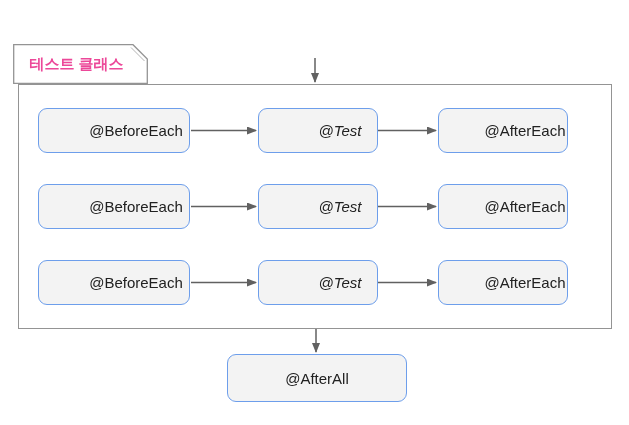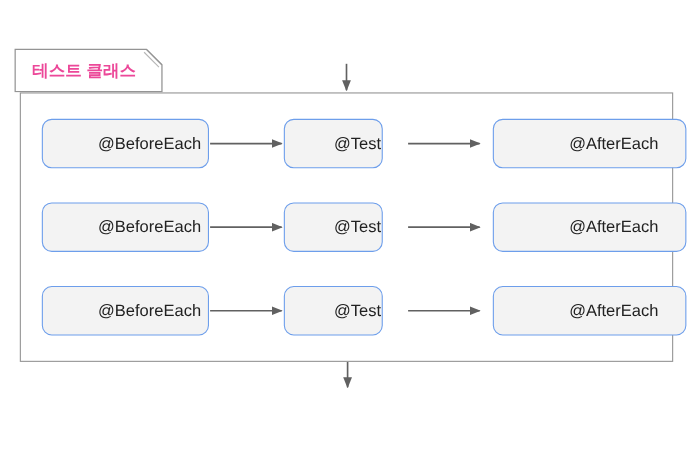--- a/index.html
+++ b/index.html
@@ -66,22 +66,22 @@
   .card-fold { fill: none; stroke: #b5b5b5; stroke-width: 1; }
   .arrows { position: absolute; left: 0; top: 0; }
   .arrow-line { stroke: var(--arrow); stroke-width: 1.5; }
   .arrow-head { fill: var(--arrow); }
 
   
   .n-beforeall { left: 227px; top: 10px;  width: 176px; height: 48px; }
   .n-afterall  { left: 227px; top: 354px; width: 180px; height: 48px; }
   .row-node { height: 45px; padding-left: 44px; }
   .c-before { left: 38px;  width: 152px; }
-  .c-test   { left: 258px; width: 90px; }
-  .c-after  { left: 448px; width: 176px; justify-content: center; }
+  .c-test   { left: 258px; width: 120px; font-style: italic; }
+  .c-after  { left: 438px; width: 130px; justify-content: center; }
   .row-0 .row-node { top: 108px; }
   .row-1 .row-node { top: 184px; }
   .row-2 .row-node { top: 260px; }
 </style>
 </head>
 <body>
 
 <div class="stage">
 
   <svg class="arrows" width="629" height="425">
@@ -140,14 +140,17 @@
       <span>@BeforeEach</span>
     </div>
     <div class="node row-node c-test">
       <span>@Test</span>
     </div>
     <div class="node row-node c-after">
       <span>@AfterEach</span>
     </div>
   </div>
 
+  <div class="node n-afterall">
+    <span>@AfterAll</span>
+  </div>
 
 </div>
 
 </body></html>

